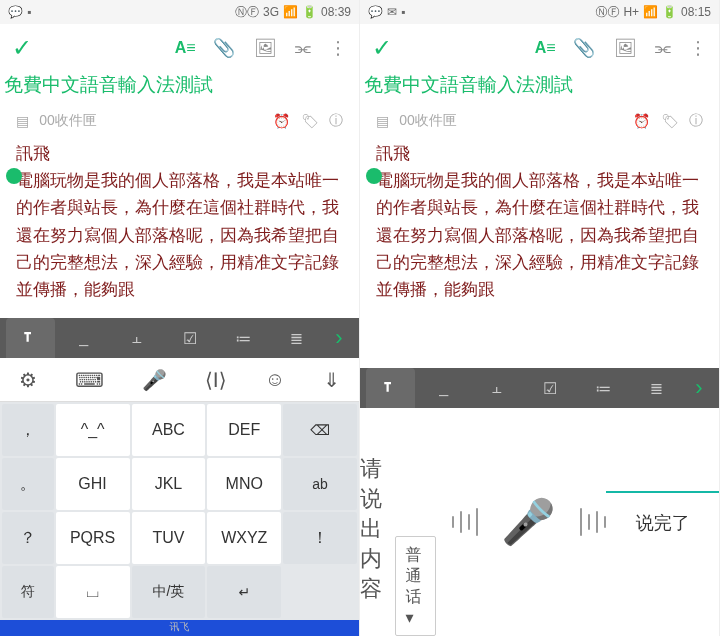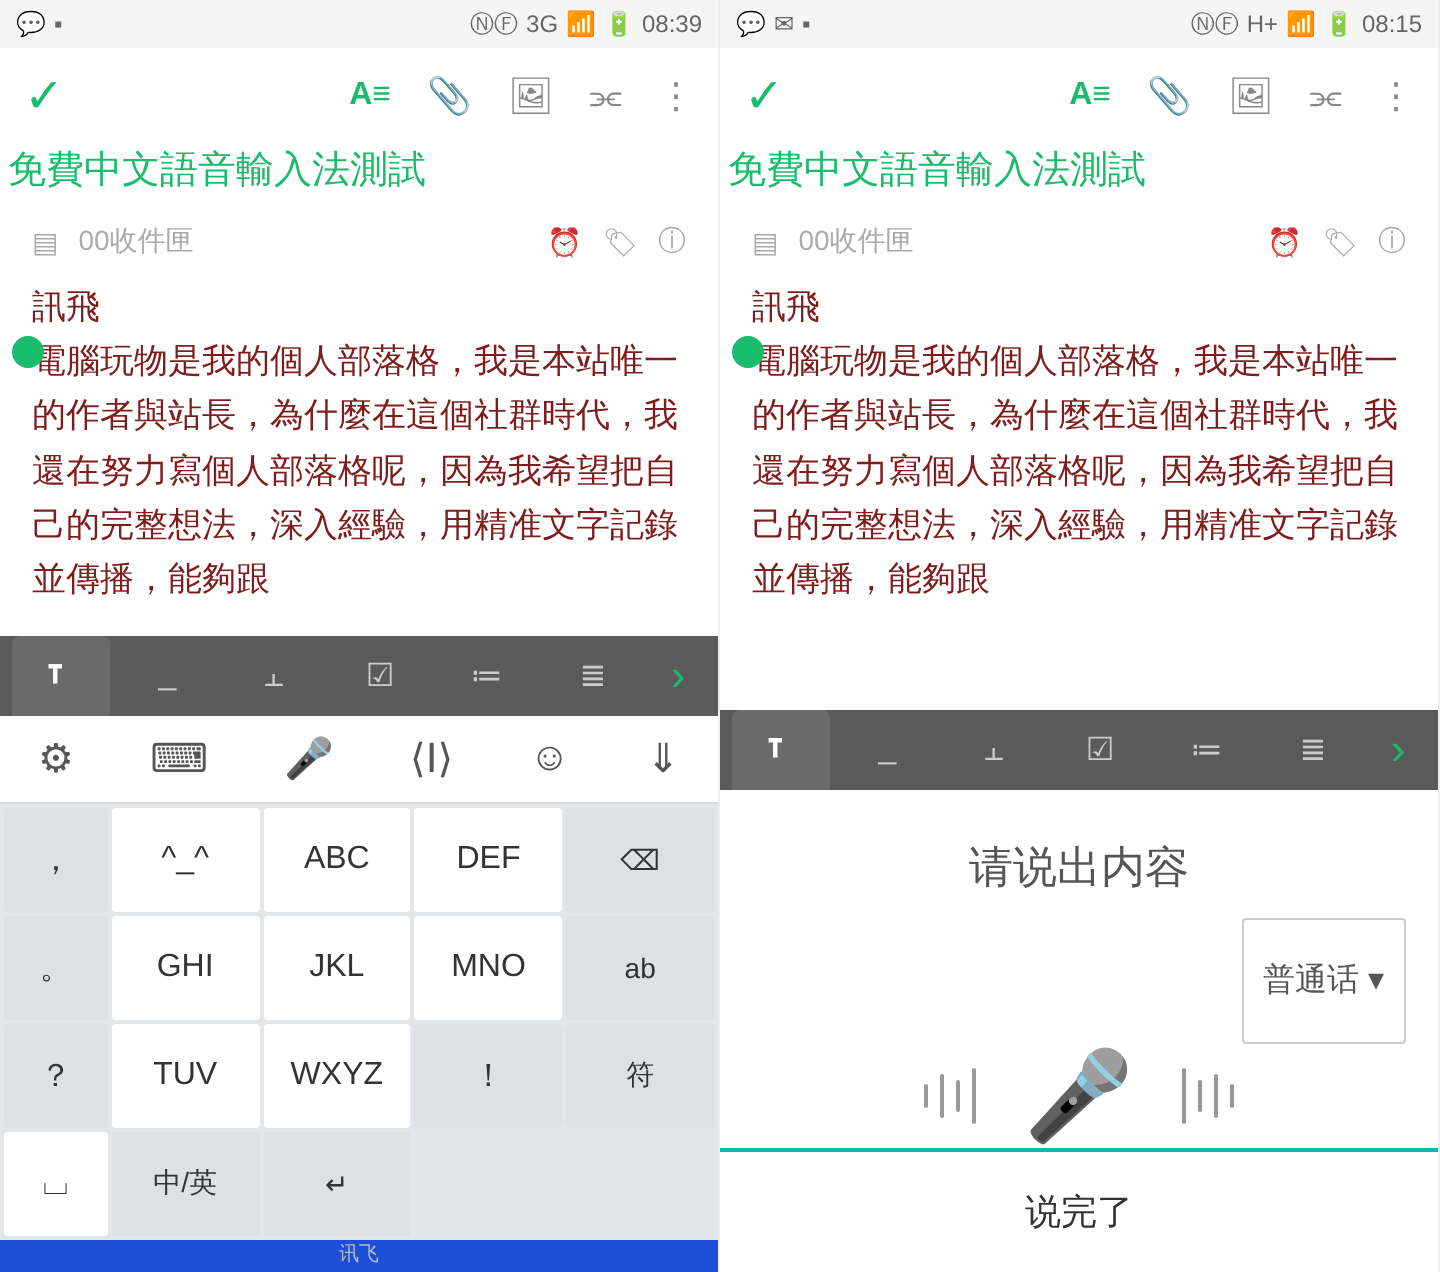--- a/index.html
+++ b/index.html
@@ -22,23 +22,23 @@
 .kb-tab{flex:1;display:flex;align-items:center;justify-content:center;color:#ccc;font-size:16px;height:100%}
 .kb-tab.active{background:#6a6a6a;border-radius:4px 4px 0 0}
 .kb-tab.last{color:#1abc6c;font-size:22px;flex:0 0 28px}
 .kb-tool-row{height:44px;display:flex;align-items:center;justify-content:space-around;border-bottom:1px solid #ddd;background:#fff}
 .kb-tool{font-size:20px;color:#555}
 .key-grid{display:grid;grid-template-columns:0.7fr 1fr 1fr 1fr 1fr;grid-template-rows:repeat(4,52px);background:#e4e7ea;gap:2px;padding:2px}
 .key{background:#fff;display:flex;align-items:center;justify-content:center;font-size:16px;color:#333;border-radius:2px}
 .key.side{background:#dde1e5}
 .key.fn{background:#dde1e5;font-size:14px}
 .kb-brand{text-align:center;font-size:10px;color:#bbb;background:#1d4ed8;padding:0 0 2px}
-.voice-panel{flex:1;display:flex;flex-direction:column;align-items:center;background:#fff}
+.voice-panel{flex:1;display:flex;flex-direction:row;align-items:center;background:#fff}
 .voice-title{font-size:22px;color:#555;margin:24px 0 10px}
-.lang-select{align-self:flex-end;margin-right:16px;font-size:16px;color:#555;border:1px solid #ccc;padding:20px 10px;border-radius:2px}
+.lang-select{align-self:flex-end;margin-right:16px;font-size:16px;color:#555;border:1px solid #ccc;padding:8px 10px;border-radius:2px}
 .voice-wave{flex:1;display:flex;align-items:center;justify-content:center;gap:6px}
 .wave-bar{width:2px;background:#999;border-radius:2px}
 .mic-big{font-size:44px;color:#999;margin:0 18px}
 .voice-btns{display:flex;width:100%;border-top:2px solid #14b8a6}
 .voice-btn{flex:1;text-align:center;padding:18px 0;font-size:18px;color:#333}
 .voice-btn+.voice-btn{border-left:1px solid #ddd}
 svg{width:18px;height:18px}
 </style>
 </head>
 <body>
@@ -106,20 +106,21 @@
     <div class="key">^_^</div>
     <div class="key">ABC</div>
     <div class="key">DEF</div>
     <div class="key fn">⌫</div>
     <div class="key side">。</div>
     <div class="key">GHI</div>
     <div class="key">JKL</div>
     <div class="key">MNO</div>
     <div class="key fn">ab</div>
     <div class="key side">？</div>
+    <div class="key">PQRS</div>
     <div class="key">TUV</div>
     <div class="key">WXYZ</div>
     <div class="key side">！</div>
     <div class="key fn">符</div>
     <div class="key">⌴</div>
     <div class="key fn">
         <span>中/英</span>
       </div>
     <div class="key fn">↵</div>
   </div>

